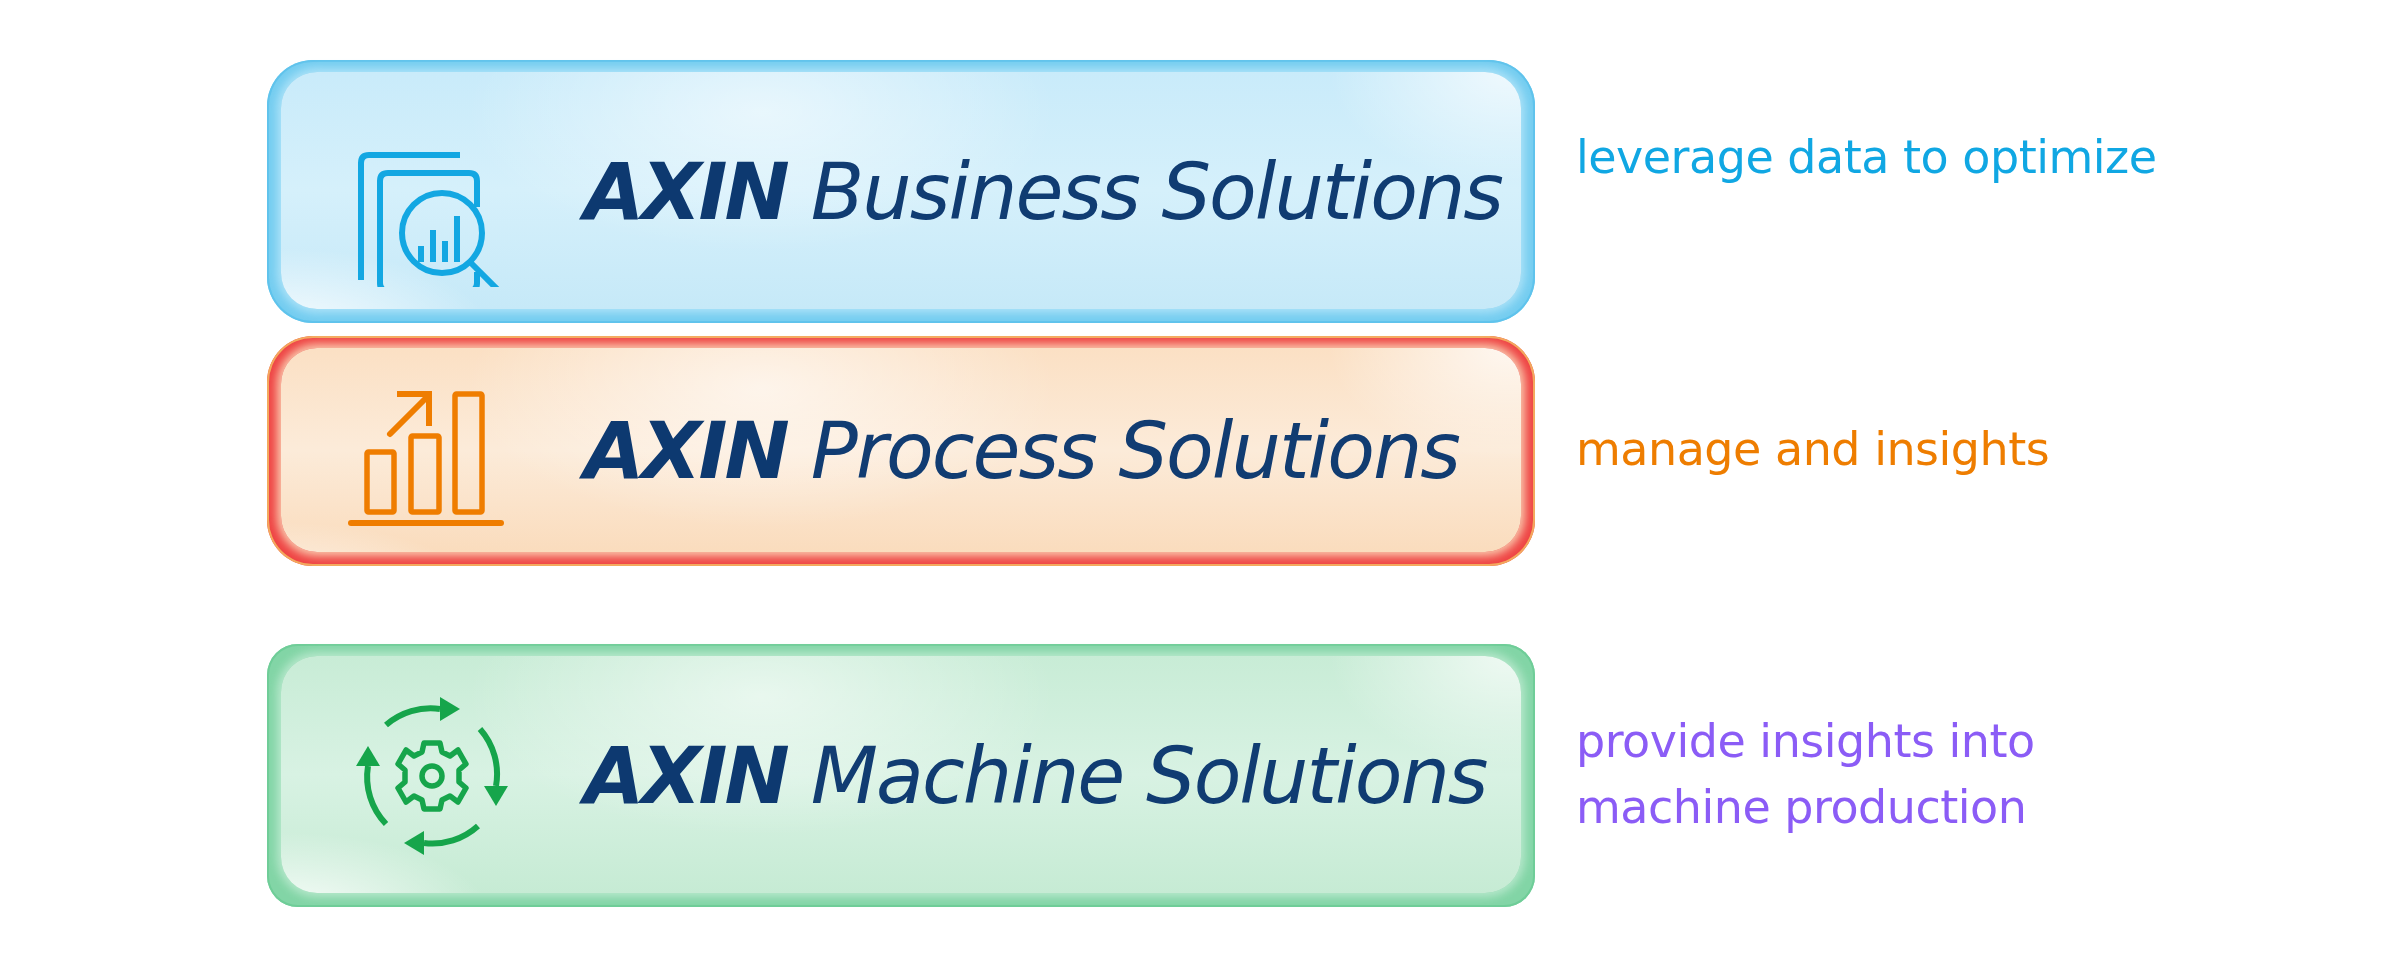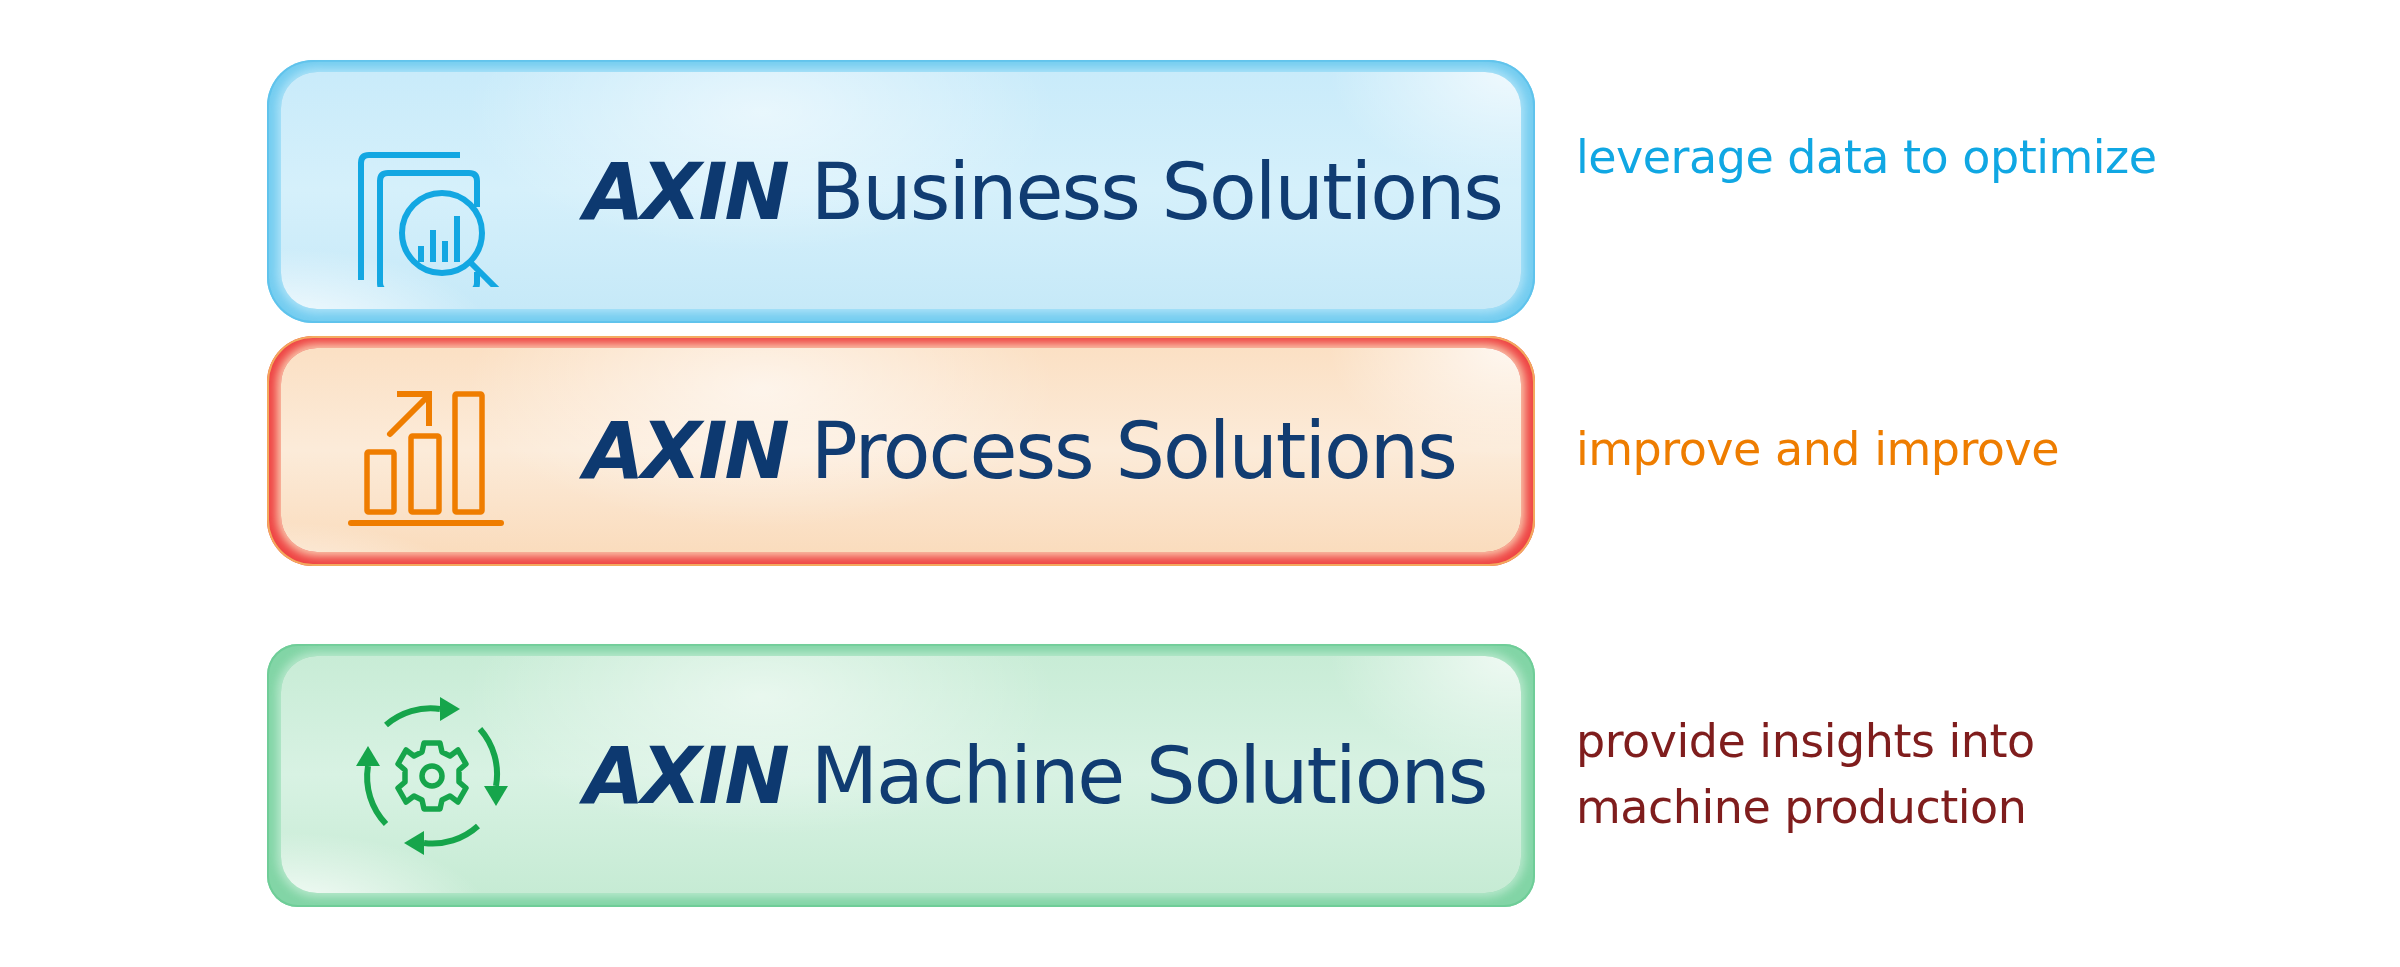--- a/index.html
+++ b/index.html
@@ -89,37 +89,38 @@
       font-size: 78px;
       letter-spacing: -2px;
     }
     .card .title .brand {
       font-weight: bold;
       font-style: italic;
       letter-spacing: -3px;
       margin-right: 24px;
     }
     .card .title .product {
+      font-style: italic;
       font-weight: normal;
       font-family: "DejaVu Sans", "Liberation Sans", sans-serif;
       -webkit-text-stroke: 0px;
       opacity: 0.98;
     }
     .desc {
       position: absolute;
       left: 1576px;
       font-family: "DejaVu Sans", "Liberation Sans", sans-serif;
       font-size: 46px;
       line-height: 66px;
       letter-spacing: -0.5px;
     }
     .desc div { white-space: nowrap; }
     .desc.blue  { top: 124px; color: #10a7e3; }
     .desc.orange { top: 416px; color: #ee7d00; }
-    .desc.green { top: 708px; color: #7f1d1d; }
+    .desc.green { top: 708px; color: #8b5cf6; }
   </style>
 </head>
 <body>
 
 <div class="card blue">
   <div class="inner"></div>
   <svg class="icon" viewBox="0 0 190 190">
     <g fill="none" stroke="#13a7e2" stroke-width="6" stroke-linecap="square" stroke-linejoin="round">
 
       <path d="M24 180 V66 Q24 58 32 58 H120"></path>
@@ -157,21 +158,21 @@
       <path d="M14 167 H164"></path>
       <path d="M53 78 L88 43"></path>
     </g>
     <path d="M60 38 H92 V70" fill="none" stroke="#ef7d00" stroke-width="6" stroke-linejoin="miter"></path>
   </svg>
   <div class="title">
     <span class="brand">AXIN</span><span class="product">Process Solutions</span>
   </div>
 </div>
 <div class="desc orange">
-  <div>improve and improve</div>
+  <div>manage and insights</div>
 </div>
 
 <div class="card green">
   <div class="inner"></div>
   <svg class="icon" viewBox="0 0 190 190">
     <g transform="translate(95,95)">
       <g fill="none" stroke="#16a54b" stroke-width="6" stroke-linecap="butt">
 
         <path d="M-46 -51 A68 68 0 0 1 8 -67"></path>
 

